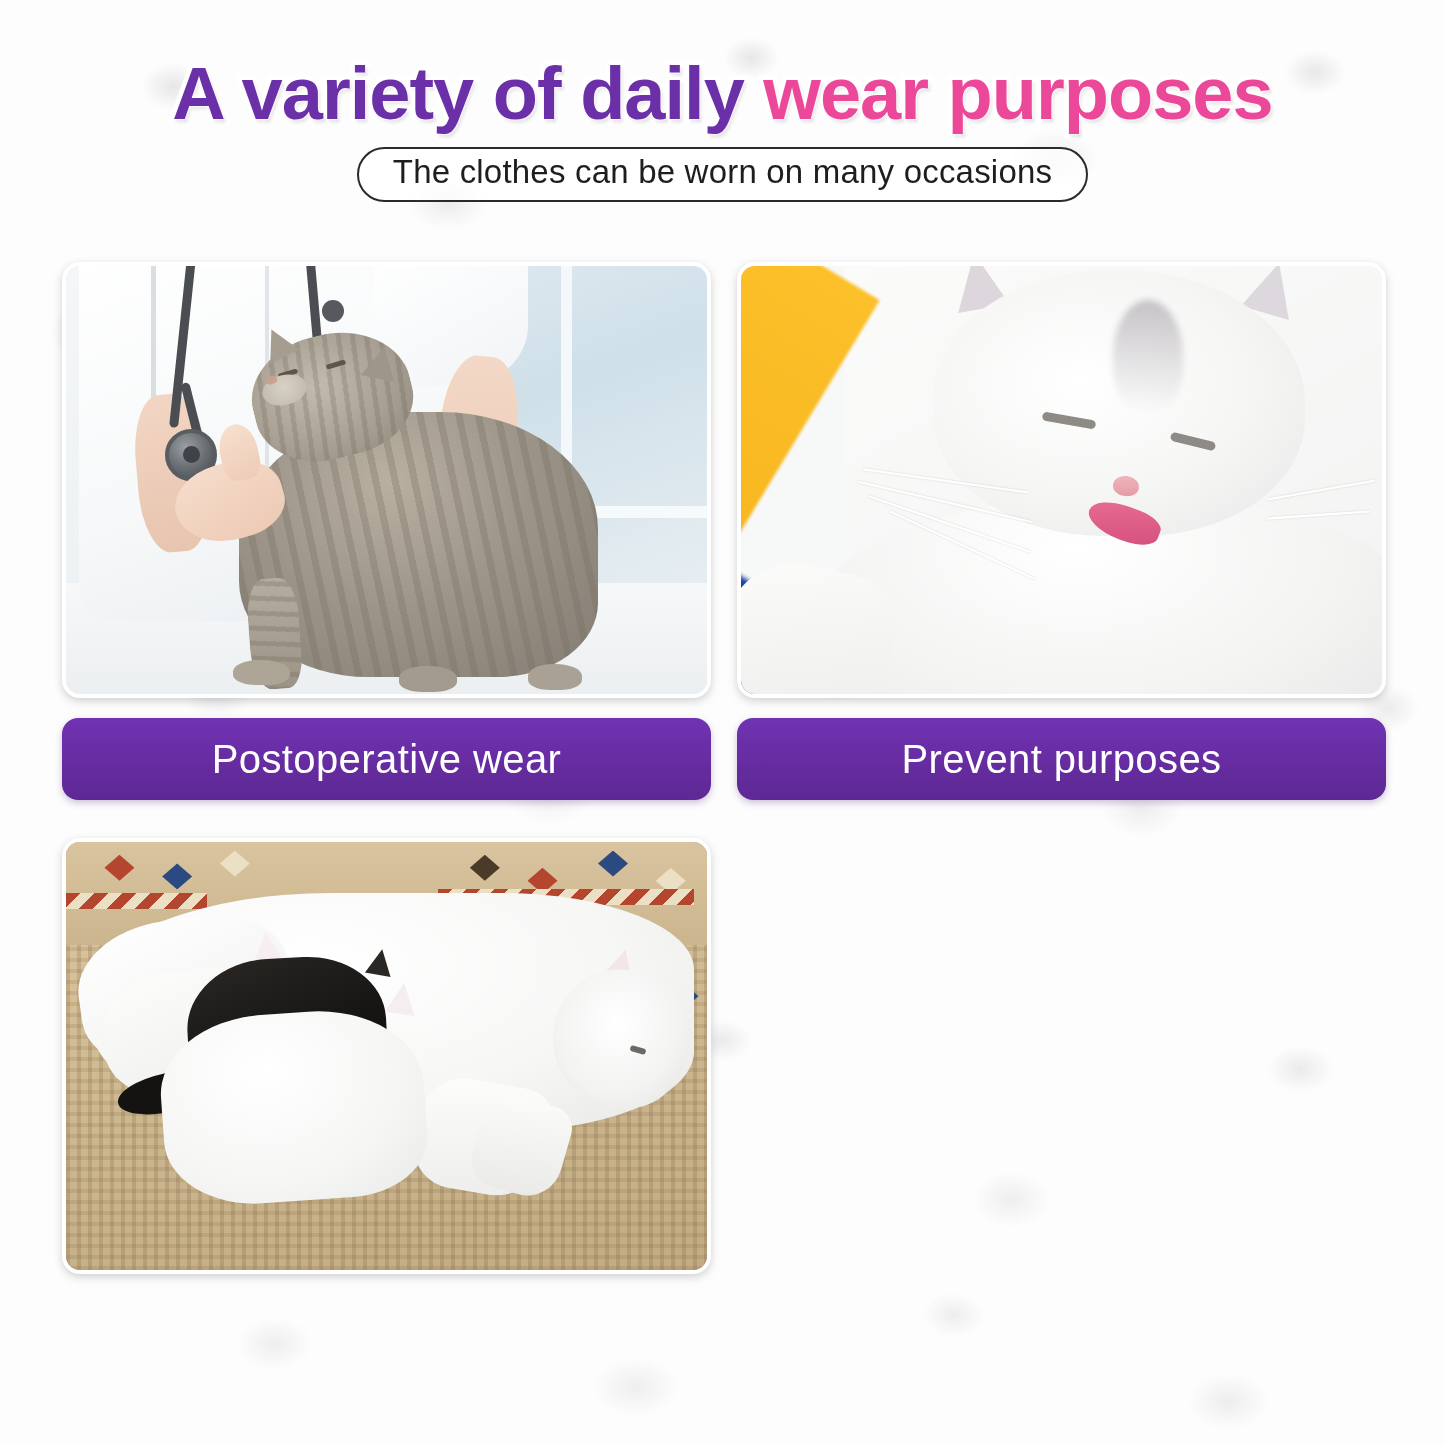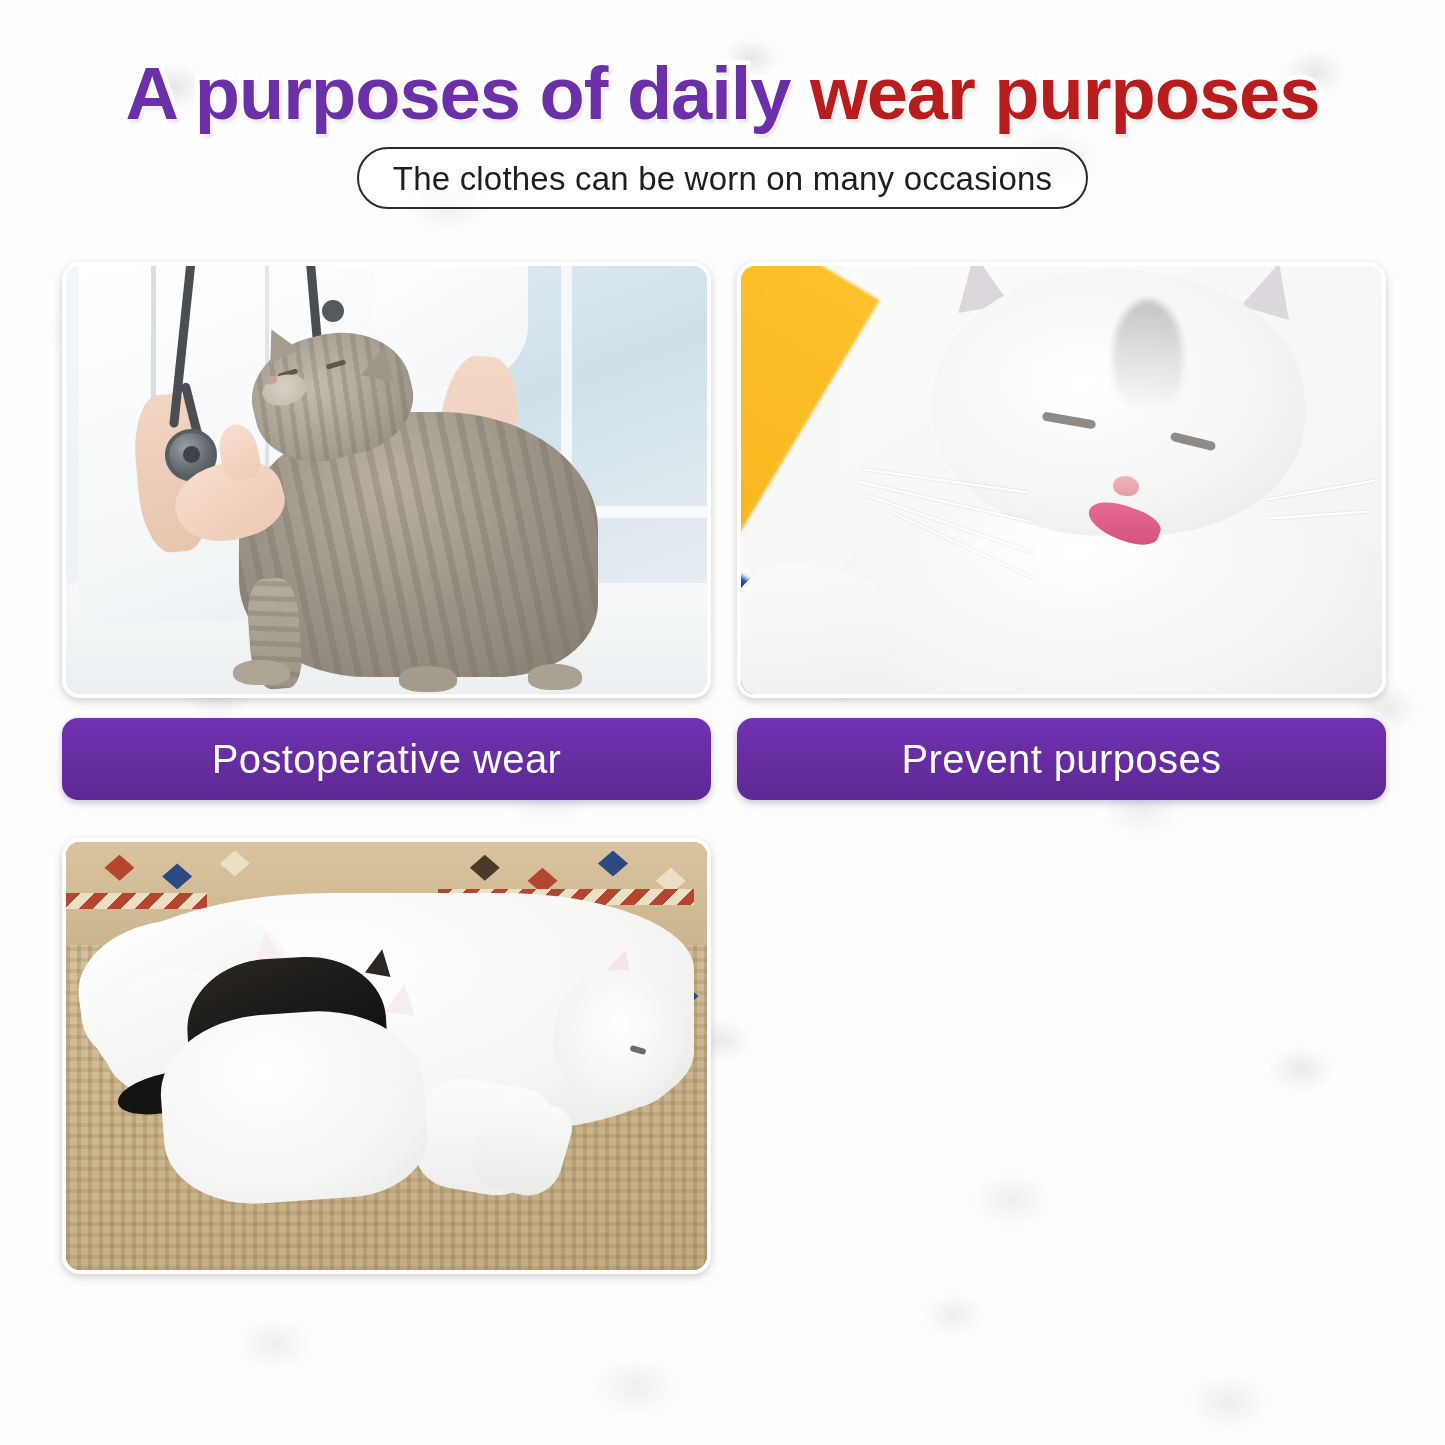--- a/index.html
+++ b/index.html
@@ -71,26 +71,26 @@
     letter-spacing: -1px;
     line-height: 1.05;
     white-space: nowrap;
     -webkit-text-stroke: 9px #ffffff;
     paint-order: stroke fill;
     text-shadow:
       0 0 2px #ffffff, 0 0 4px #ffffff, 0 0 7px #ffffff,
       2px 3px 3px rgba(120,120,120,.30);
   }
   #title .t-purple { color: #6B2FA8; }
-  #title .t-dark   { color: #b91c1c; }
+  #title .t-dark   { color: #ec4899; }
 
   #subtitle-pill {
     display: inline-block;
     margin-top: 14px;
-    padding: 11px 34px 9px 34px;
+    padding: 4px 34px 9px 34px;
     border: 2px solid #2a2a2a;
     border-radius: 40px;
     background: rgba(255,255,255,.72);
     font-size: 33px;
     color: #1e1e1e;
     letter-spacing: .2px;
     white-space: nowrap;
   }
 
   
@@ -535,21 +535,21 @@
 </style>
 </head>
 <body>
 
 <div id="bg-texture"></div>
 
 <div id="page">
 
   <div id="header">
     <div id="title">
-      <span class="t-purple">A purposes of daily</span>
+      <span class="t-purple">A variety of daily</span>
       <span class="t-dark">wear purposes</span>
     </div>
     <div id="subtitle-pill">
       <span>The clothes can be worn on many occasions</span>
     </div>
   </div>
 
   <div id="grid">
 
     <div class="cell">

